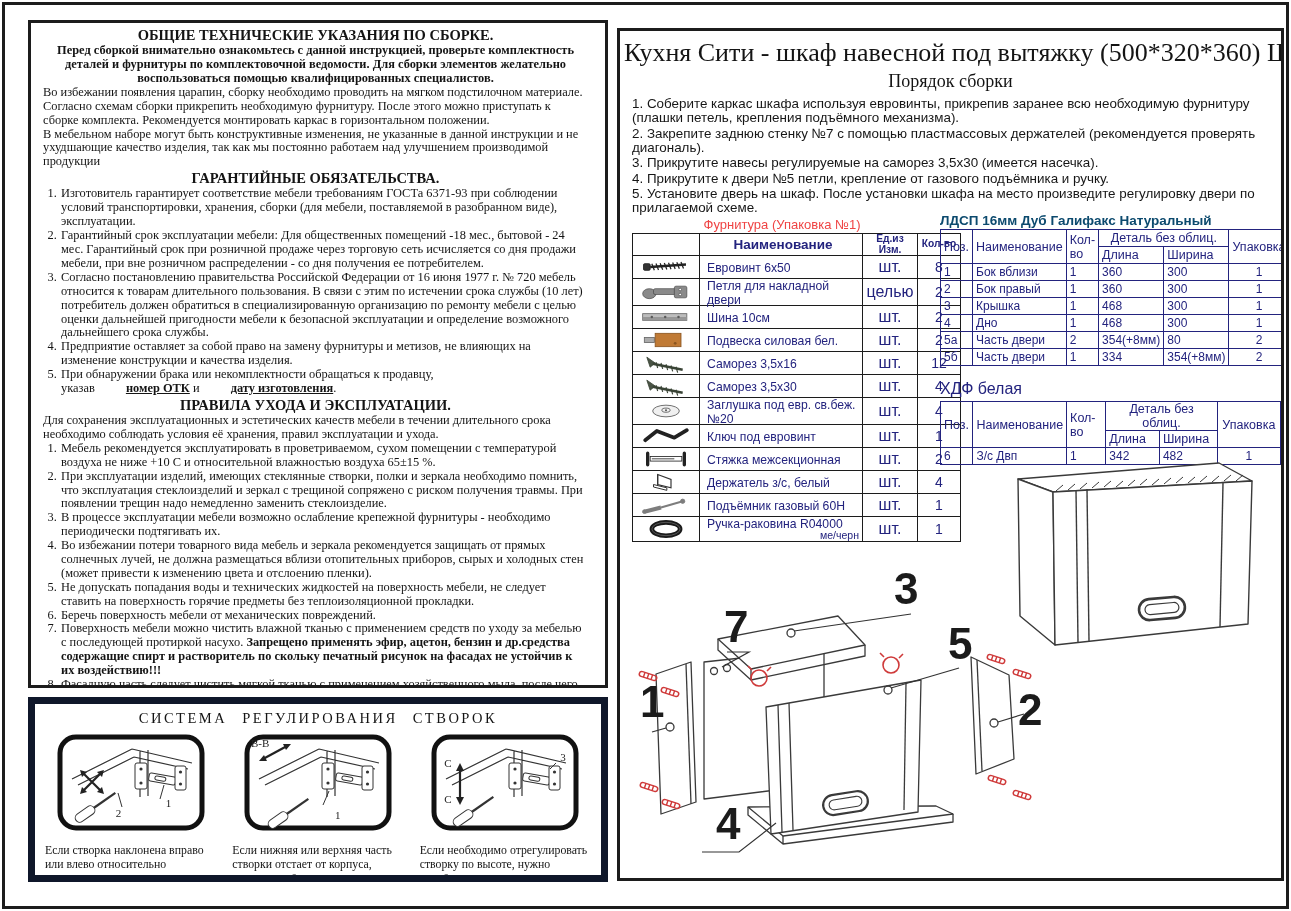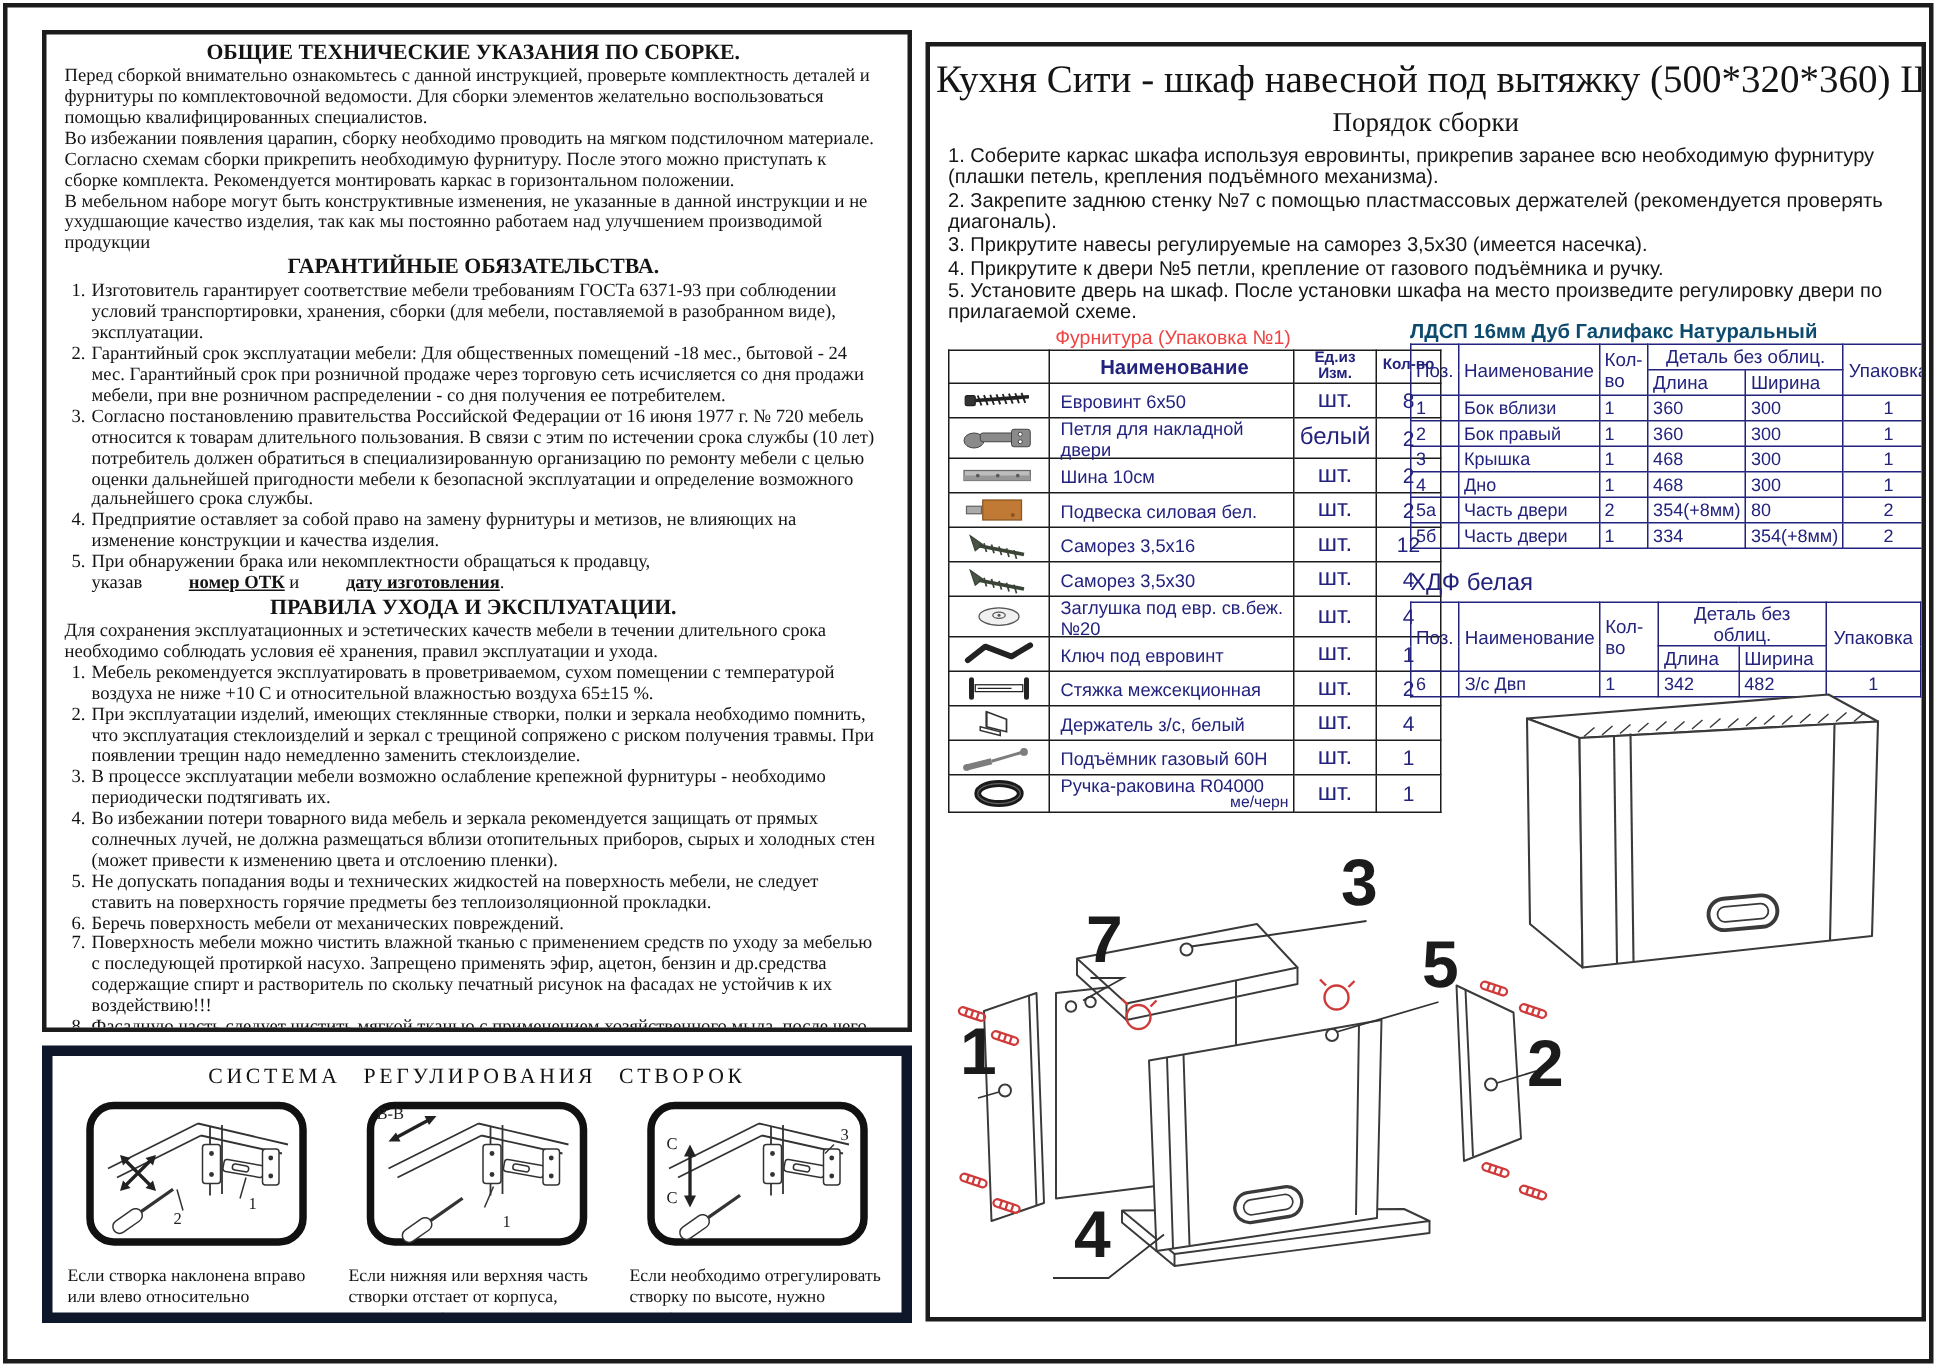--- a/index.html
+++ b/index.html
@@ -4,21 +4,21 @@
 <style>
   html,body{margin:0;padding:0;background:#fff;}
   .sheet{position:relative;width:1291px;height:911px;background:#fff;overflow:hidden;
          font-family:"Liberation Serif",serif;color:#141414;}
   .page-border{position:absolute;inset:2px;border:3px solid #1c1c1c;pointer-events:none;}
 
   
   .left-box{position:absolute;left:28px;top:20px;width:580px;height:668px;border:3px solid #1c1c1c;
             box-sizing:border-box;padding:3px 17px 0 12px;font-size:12.4px;line-height:1.12;overflow:hidden;}
   .sec-title{text-align:center;font-weight:bold;font-size:14.5px;margin:1px 0 1px;}
-  .b{font-weight:normal;}
+  .b{font-weight:bold;text-align:center;}
   .left-box p{margin:0;}
   ol.plain{margin:0;padding-left:17px;}
   ol.plain li{margin:0;padding-left:1px;}
   .uline{font-weight:bold;text-decoration:underline;margin-left:28px;}
 
   
   .reg-box{position:absolute;left:28px;top:697px;width:580px;height:185px;border:7px solid #0f172a;
            box-sizing:border-box;padding:6px 8px 0;overflow:hidden;}
   .reg-title{text-align:center;font-size:14.5px;letter-spacing:2.5px;word-spacing:9px;margin:0 0 6px;}
   .reg-cols{display:flex;gap:12px;justify-content:space-between;}
@@ -271,21 +271,21 @@
                 <g fill="#8a8a8a" stroke="#444" stroke-width="0.8">
                   <ellipse cx="10" cy="14" rx="8" ry="6"></ellipse>
                   <rect x="15" y="8" width="27" height="7" rx="2"></rect>
                   <rect x="40" y="5" width="15" height="14" rx="2"></rect>
                   <circle cx="47" cy="9" r="1.6" fill="#fff"></circle>
                   <circle cx="47" cy="15" r="1.6" fill="#fff"></circle>
                 </g>
               </svg>
             </td>
             <td class="c-name"><span>Петля для накладной двери</span><span class="name2"></span></td>
-            <td class="c-unit">белый</td>
+            <td class="c-unit">целью</td>
             <td class="c-qty">2</td>
           </tr>
 
           <tr>
             <td class="c-icon">
               <svg viewBox="0 0 60 24">
                 <rect x="2" y="8" width="53" height="8" fill="#bdbdbd" stroke="#666"></rect>
                 <rect x="2" y="12" width="53" height="4" fill="#979797"></rect>
                 <circle cx="13" cy="12" r="1.5" fill="#5a5a5a"></circle>
                 <circle cx="29" cy="12" r="1.5" fill="#5a5a5a"></circle>

